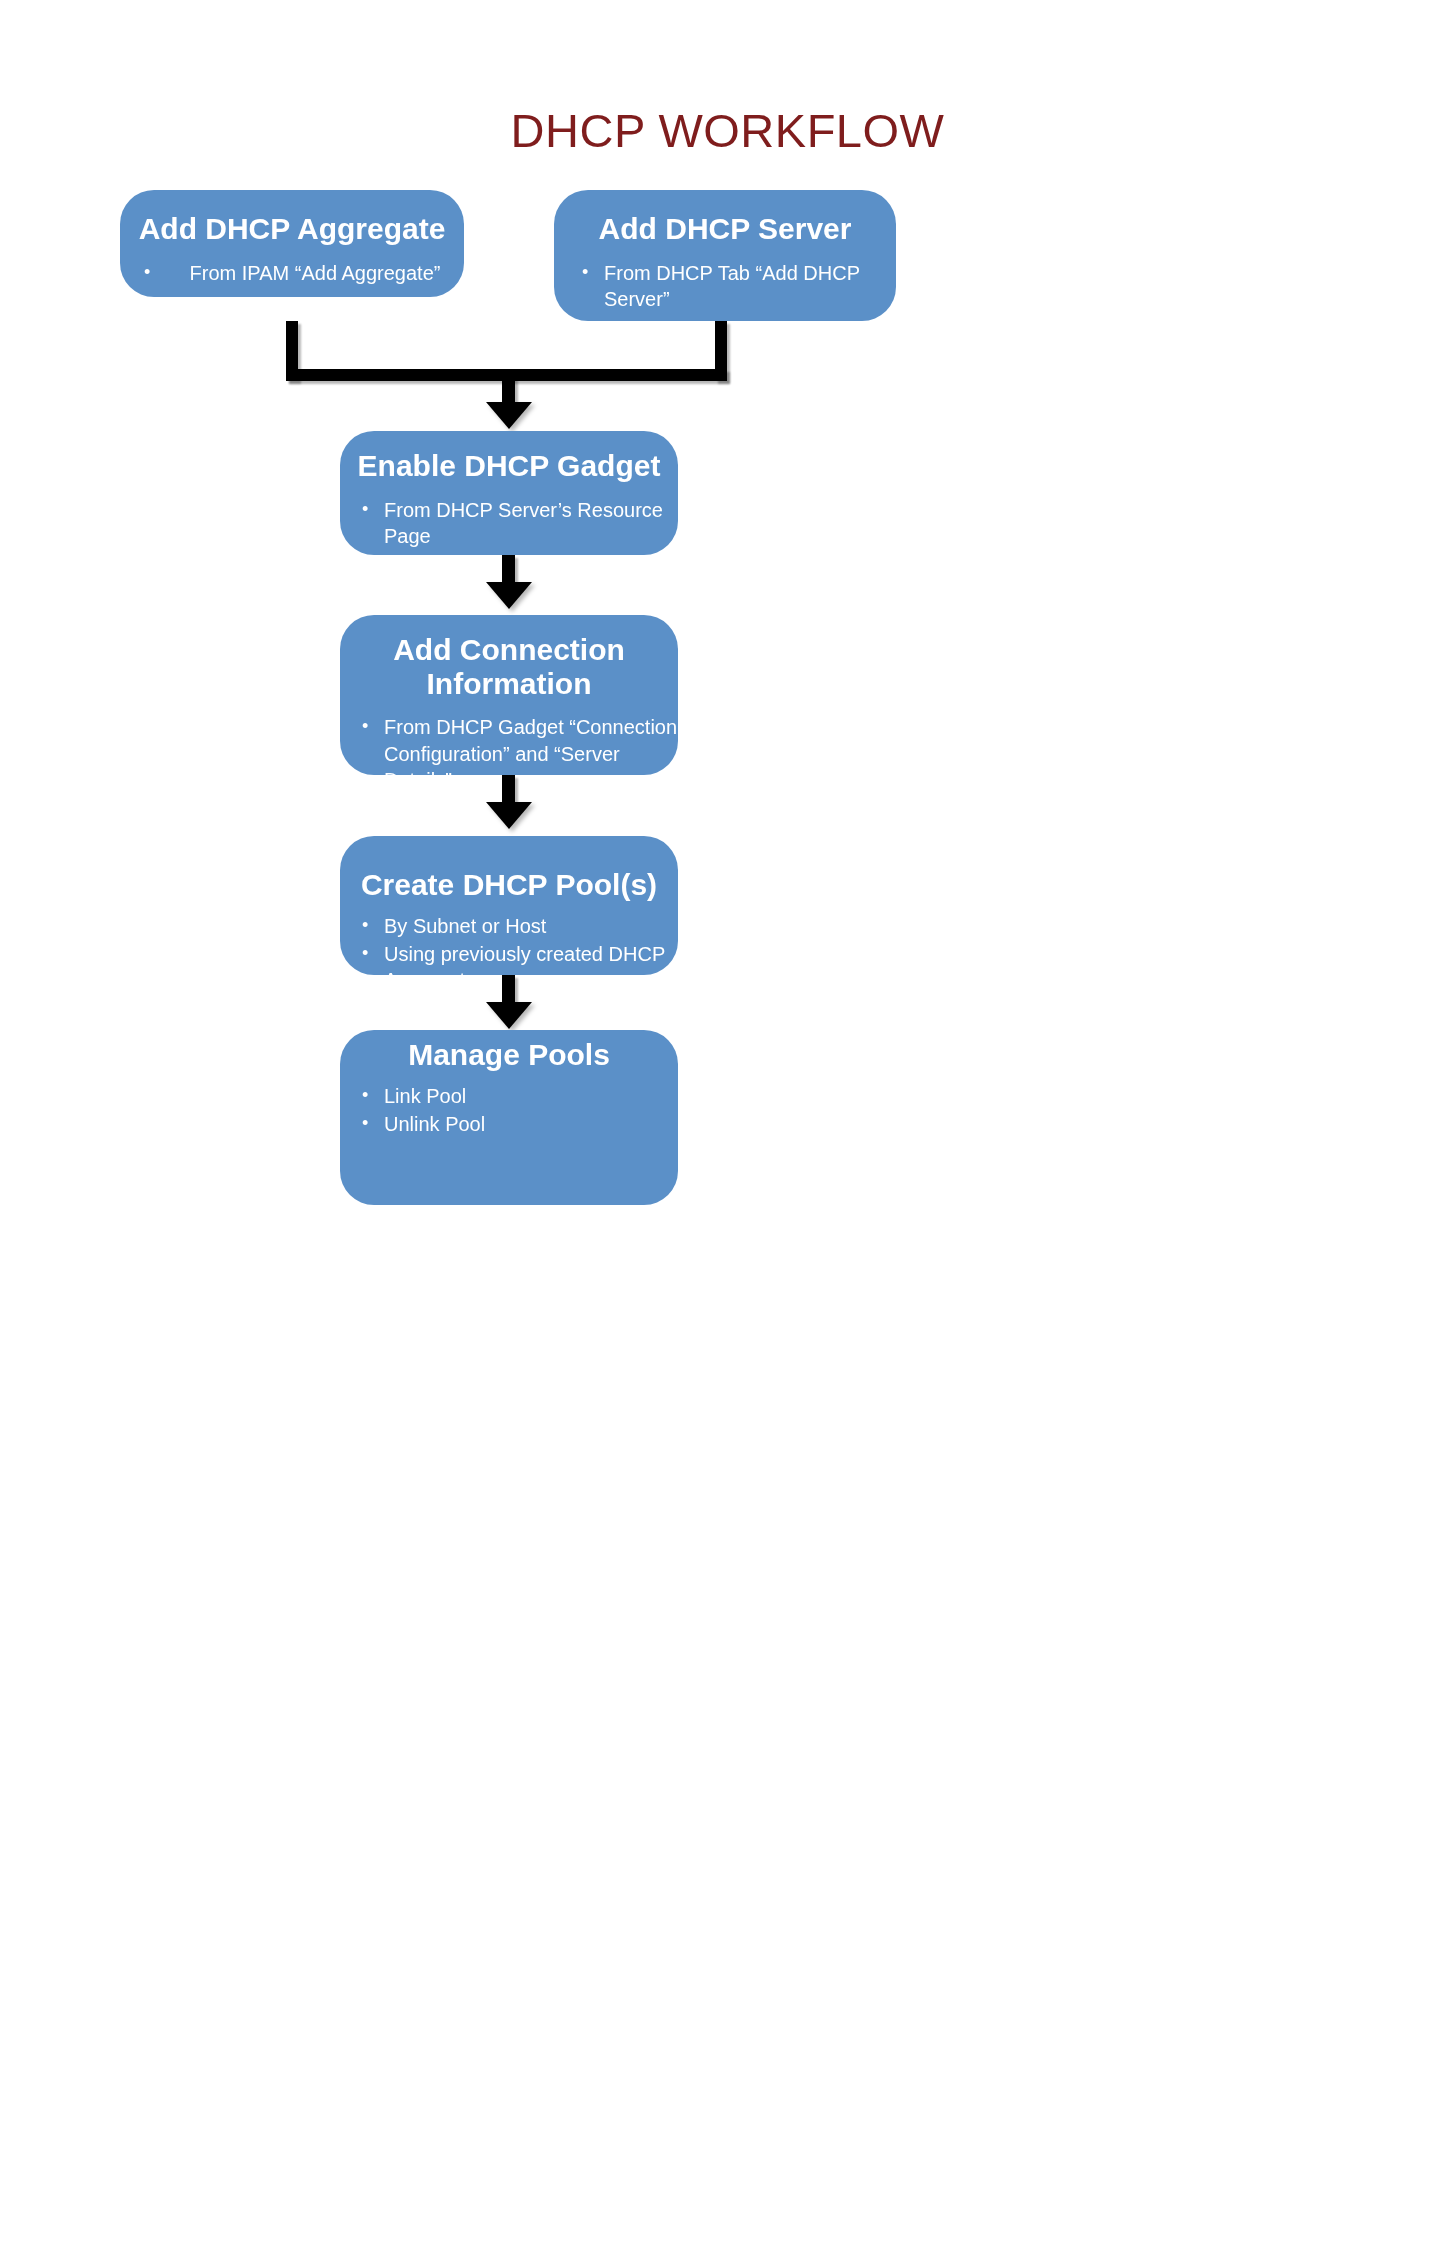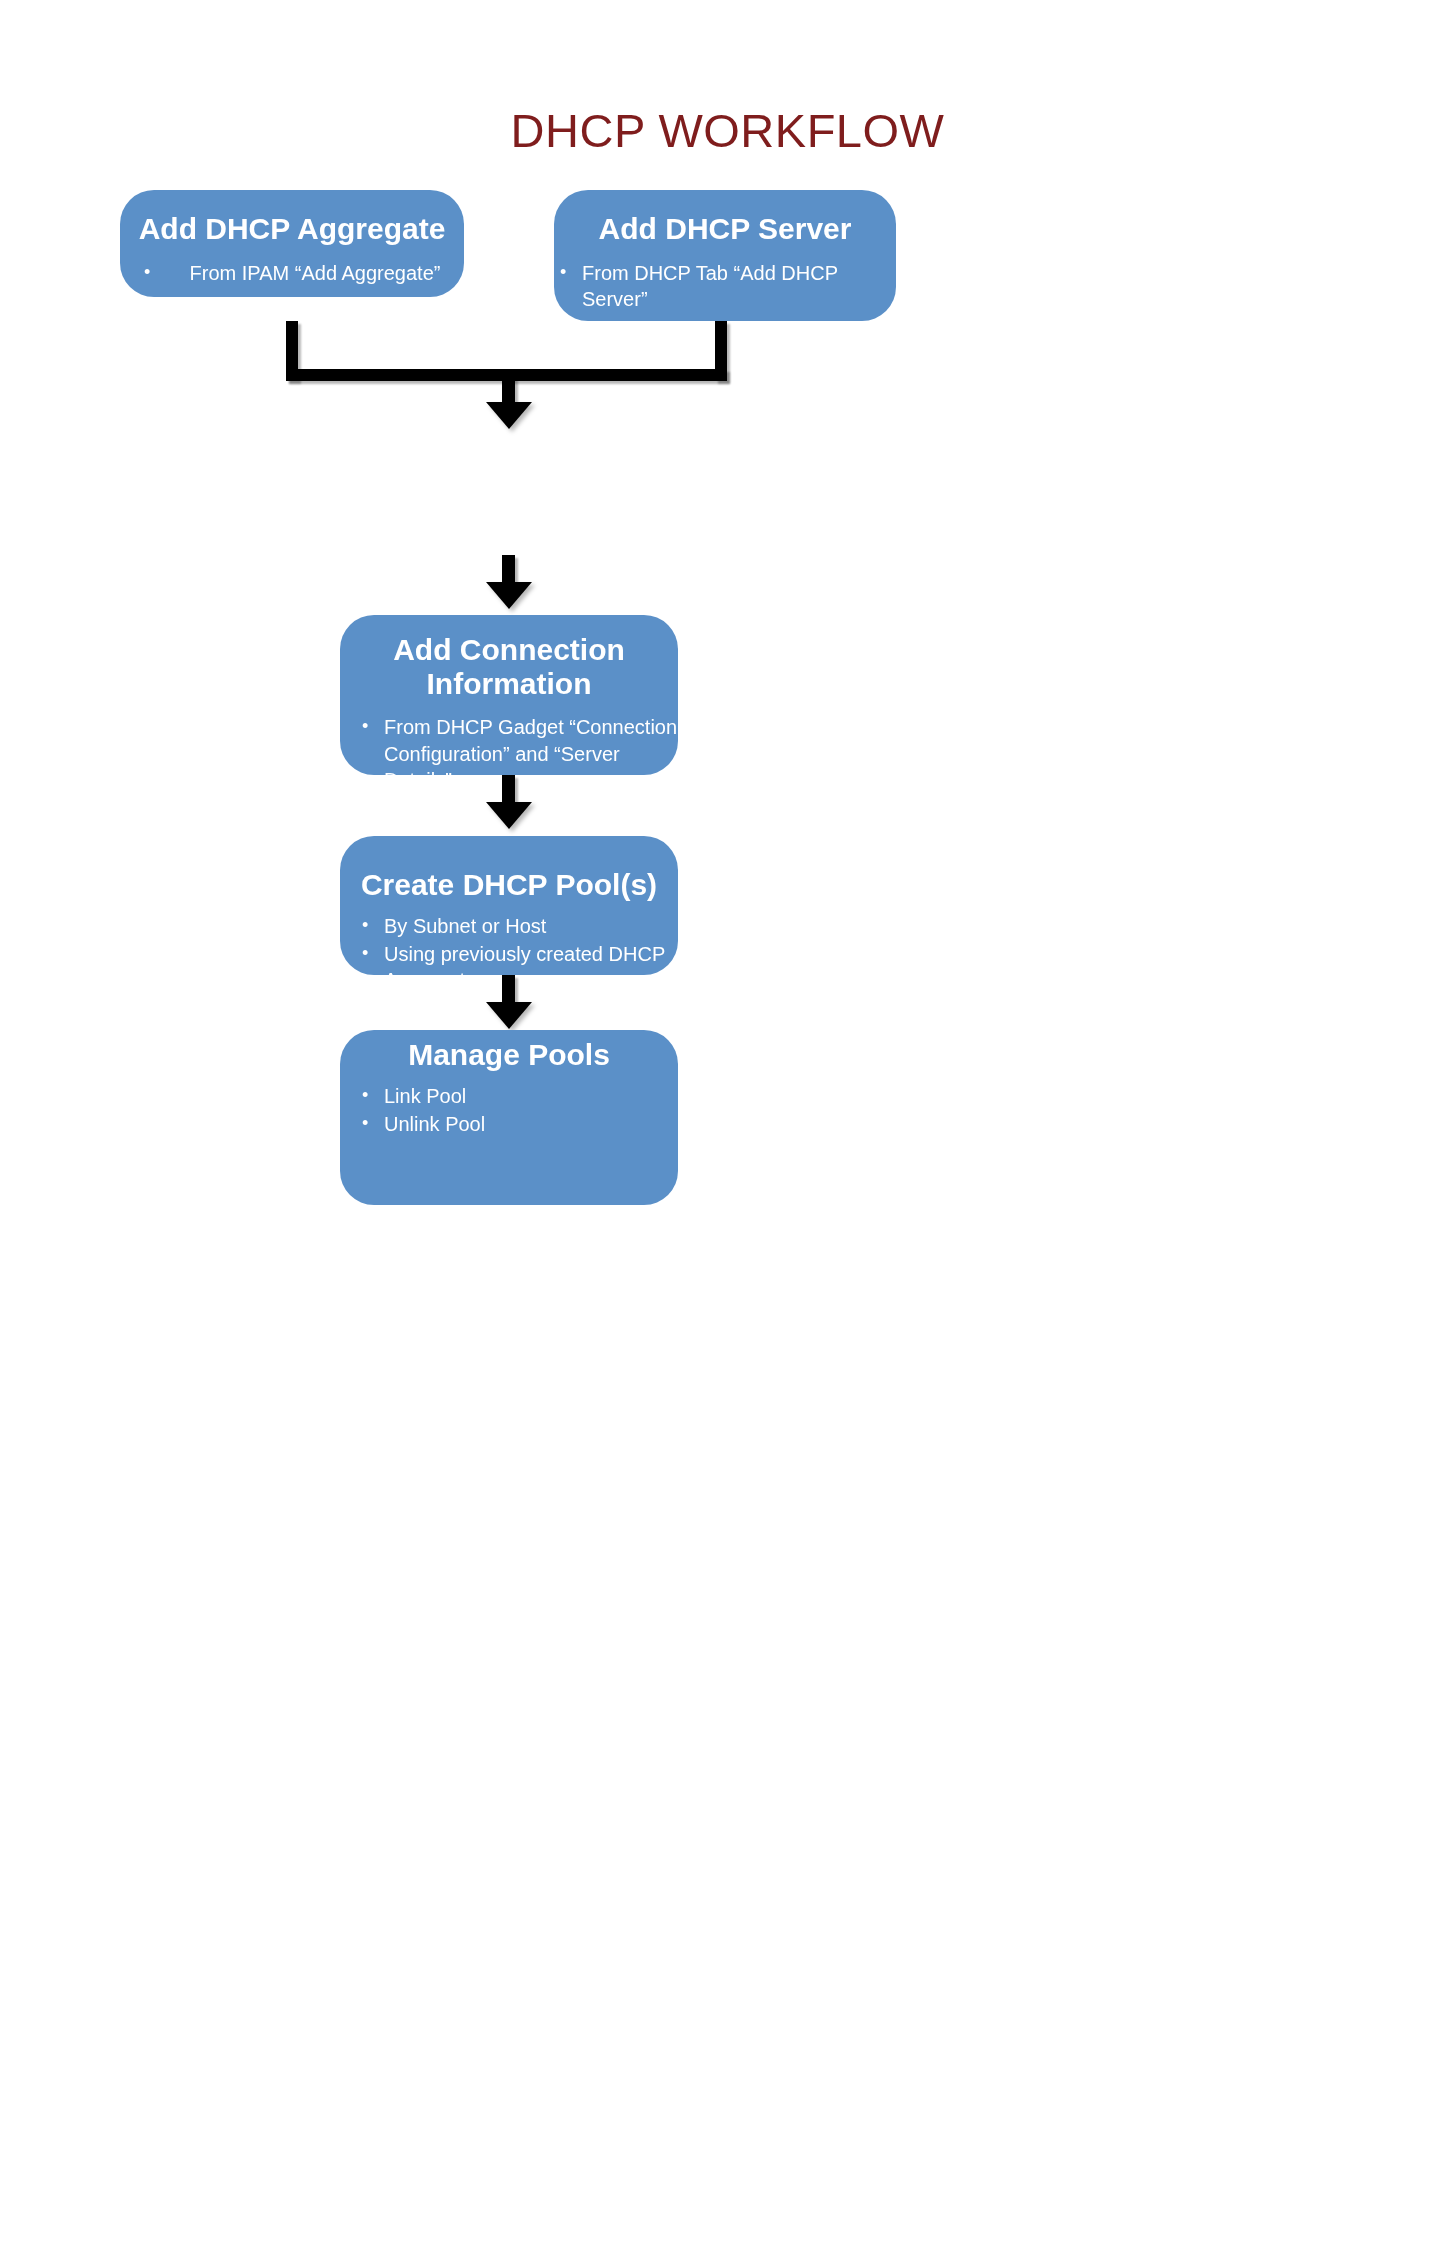--- a/index.html
+++ b/index.html
@@ -82,21 +82,21 @@
   #node-aggregate {
     left: 120px;  top: 190px;  width: 344px; height: 107px;
   }
   #node-aggregate .node-title { margin-top: 22px; }
   #node-aggregate .node-bullets { margin-top: 14px; padding-left: 20px; text-align: center; }
 
   #node-server {
     left: 554px; top: 190px;  width: 342px; height: 131px;
   }
   #node-server .node-title { margin-top: 22px; }
-  #node-server .node-bullets { margin-top: 14px; padding-left: 2px; }
+  #node-server .node-bullets { margin-top: 14px; padding-left: 24px; }
 
   #node-gadget {
     left: 340px; top: 431px;  width: 338px; height: 124px;
   }
   #node-gadget .node-title { margin-top: 18px; }
   #node-gadget .node-bullets { margin-top: 14px; padding-left: 18px; }
 
   #node-connection {
     left: 340px; top: 615px;  width: 338px; height: 160px;
   }
@@ -173,20 +173,26 @@
       <li>From  DHCP Tab “Add DHCP Server”</li>
     </ul>
   </div>
 
   <div class="conn" id="merge-stem-left"></div>
   <div class="conn" id="merge-stem-right"></div>
   <div class="conn" id="merge-bar"></div>
   <div class="conn" id="merge-down-stem"></div>
   <div class="arrow-head" id="merge-arrow-head"></div>
 
+  <div class="node" id="node-gadget">
+    <div class="node-title">Enable DHCP Gadget</div>
+    <ul class="node-bullets">
+      <li>From  DHCP Server’s Resource Page</li>
+    </ul>
+  </div>
 
   <div class="varrow-stem" id="arr1-stem"></div>
   <div class="arrow-head" id="arr1-head"></div>
 
   <div class="node" id="node-connection">
     <div class="node-title">Add Connection Information</div>
     <ul class="node-bullets">
       <li>From  DHCP Gadget “Connection Configuration” and “Server Details”</li>
     </ul>
   </div>

